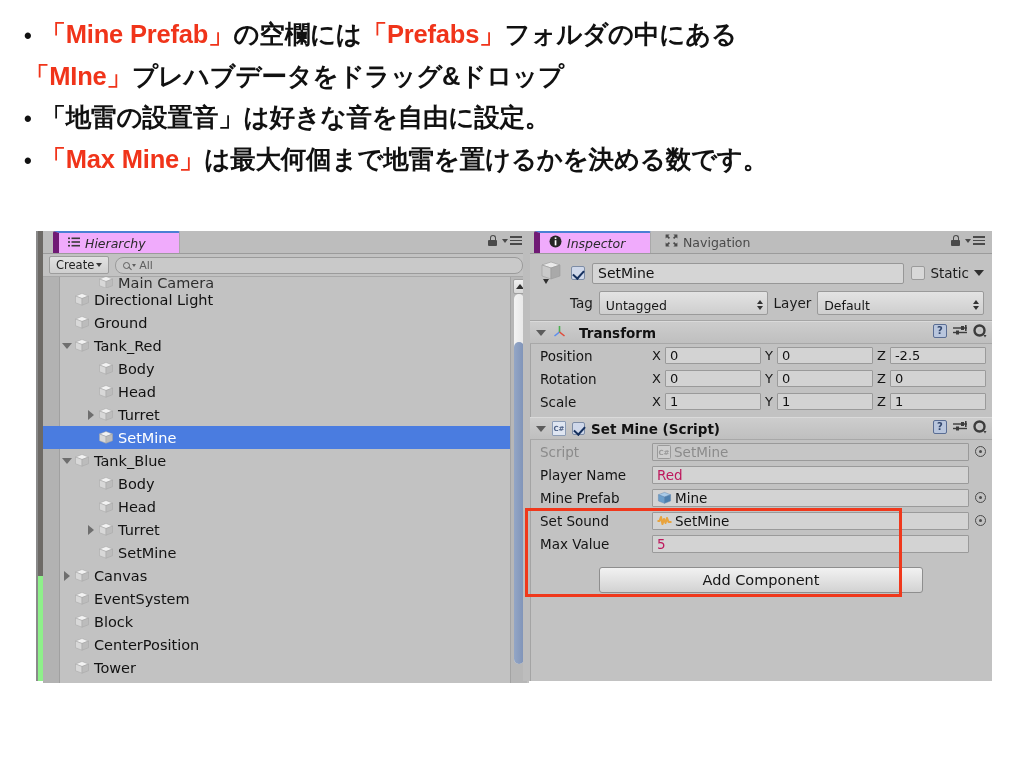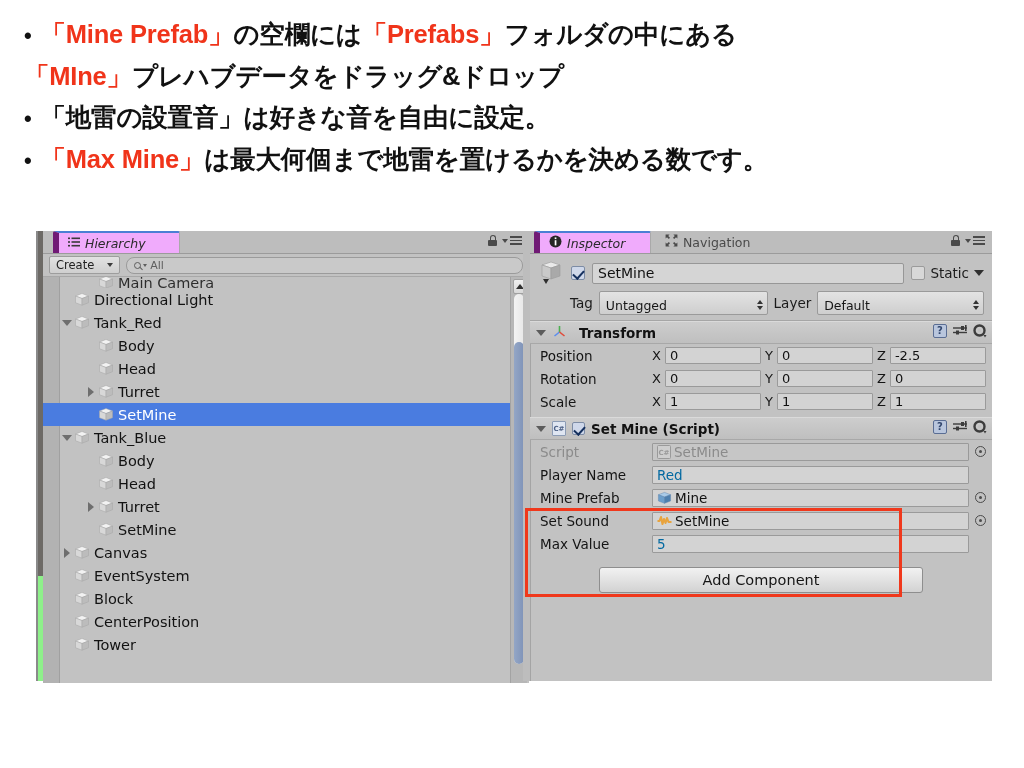--- a/index.html
+++ b/index.html
@@ -66,21 +66,21 @@
   .menu-ico .bars{width:12px;height:9px;display:flex;flex-direction:column;justify-content:space-between;}
   .menu-ico .bars i{display:block;height:1.8px;background:#4a4a4a;}
 
   
   .h-toolbar{
     position:relative;height:22px;background:#c2c2c2;
     display:flex;align-items:center;padding:0 6px;gap:6px;
     border-bottom:1px solid #a8a8a8;
   }
   .create-btn{
-    height:16px;display:flex;align-items:center;gap:13px;padding:0 6px;
+    height:16px;display:flex;align-items:center;gap:2px;padding:0 6px;
     background:linear-gradient(#e2e2e2,#cfcfcf);border:1px solid #9d9d9d;
     border-radius:2px;font-size:11.5px;color:#222;
   }
   .create-btn .car{width:0;height:0;border-left:3px solid transparent;border-right:3px solid transparent;border-top:4px solid #3b3b3b;}
   .search-box{
     flex:1;height:15px;background:#c9c9c9;border:1px solid #9b9b9b;border-radius:8px;
     display:flex;align-items:center;padding:0 7px;gap:1px;font-size:11px;color:#5e5e5e;
   }
   .search-box .magni{
     width:7px;height:7px;border:1.4px solid #5e5e5e;border-radius:50%;
@@ -193,21 +193,21 @@
     flex:1;height:17px;background:#d3d3d3;border:1px solid #9a9a9a;border-radius:1px;
     display:flex;align-items:center;padding:0 4px;font-size:13px;color:#111;box-sizing:border-box;
   }
   .objfield{
     flex:1;height:18px;background:#d3d3d3;border:1px solid #9a9a9a;border-radius:1px;
     display:flex;align-items:center;gap:3px;padding:0 4px;font-size:13.5px;color:#111;box-sizing:border-box;
   }
   .objfield.dim{color:#8b8b8b;background:#c6c6c6;}
   .textfield{
     flex:1;height:18px;background:#d3d3d3;border:1px solid #9a9a9a;border-radius:1px;
-    display:flex;align-items:flex-start;padding:0 4px;font-size:13.5px;color:#0369a1;box-sizing:border-box;
+    display:flex;align-items:flex-start;padding:0 4px;font-size:13.5px;color:#be185d;box-sizing:border-box;
   }
   .target-ico{
     width:11px;height:11px;border:1.5px solid #4b4b4b;border-radius:50%;margin-left:6px;
     position:relative;flex:0 0 11px;box-sizing:border-box;
   }
   .target-ico::after{content:"";position:absolute;left:2.5px;top:2.5px;width:3px;height:3px;background:#4b4b4b;border-radius:50%;}
 
   .add-comp-wrap{display:flex;justify-content:center;padding-top:12px;}
   .add-comp{
     width:322px;height:24px;background:linear-gradient(#f2f2f2,#d2d2d2);
@@ -308,20 +308,32 @@
             <span style="display: inline-block; width: 0px; flex: 0 0 0px;"></span>
             <span class="disc"></span>
             <span class="cube">
               <svg width="16" height="15" viewBox="0 0 16 15">
                 <path d="M1.5 4 L8 1.5 L14.5 4 L8 6.5 Z" fill="#f2f2f2" stroke="#a5a5a5" stroke-width="0.5"></path>
                 <path d="M1.5 4 L8 6.5 L8 13.2 L1.5 10.7 Z" fill="#d8d8d8" stroke="#a5a5a5" stroke-width="0.5"></path>
                 <path d="M14.5 4 L8 6.5 L8 13.2 L14.5 10.7 Z" fill="#bcbcbc" stroke="#a5a5a5" stroke-width="0.5"></path>
               </svg>
             </span>
             <span class="rowlabel">Directional Light</span>
+          </div>
+          <div class="row">
+            <span style="display: inline-block; width: 0px; flex: 0 0 0px;"></span>
+            <span class="disc"></span>
+            <span class="cube">
+              <svg width="16" height="15" viewBox="0 0 16 15">
+                <path d="M1.5 4 L8 1.5 L14.5 4 L8 6.5 Z" fill="#f2f2f2" stroke="#a5a5a5" stroke-width="0.5"></path>
+                <path d="M1.5 4 L8 6.5 L8 13.2 L1.5 10.7 Z" fill="#d8d8d8" stroke="#a5a5a5" stroke-width="0.5"></path>
+                <path d="M14.5 4 L8 6.5 L8 13.2 L14.5 10.7 Z" fill="#bcbcbc" stroke="#a5a5a5" stroke-width="0.5"></path>
+              </svg>
+            </span>
+            <span class="rowlabel">Ground</span>
           </div>
           <div class="row">
             <span style="display: inline-block; width: 0px; flex: 0 0 0px;"></span>
             <span class="disc">
               <i class="tri-down"></i>
             </span>
             <span class="cube">
               <svg width="16" height="15" viewBox="0 0 16 15">
                 <path d="M1.5 4 L8 1.5 L14.5 4 L8 6.5 Z" fill="#f2f2f2" stroke="#a5a5a5" stroke-width="0.5"></path>
                 <path d="M1.5 4 L8 6.5 L8 13.2 L1.5 10.7 Z" fill="#d8d8d8" stroke="#a5a5a5" stroke-width="0.5"></path>

